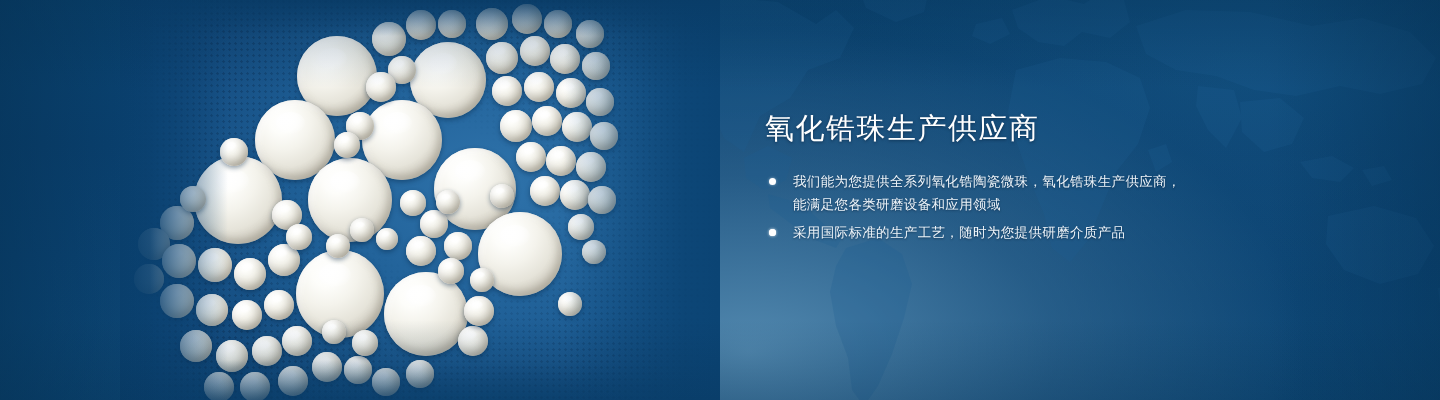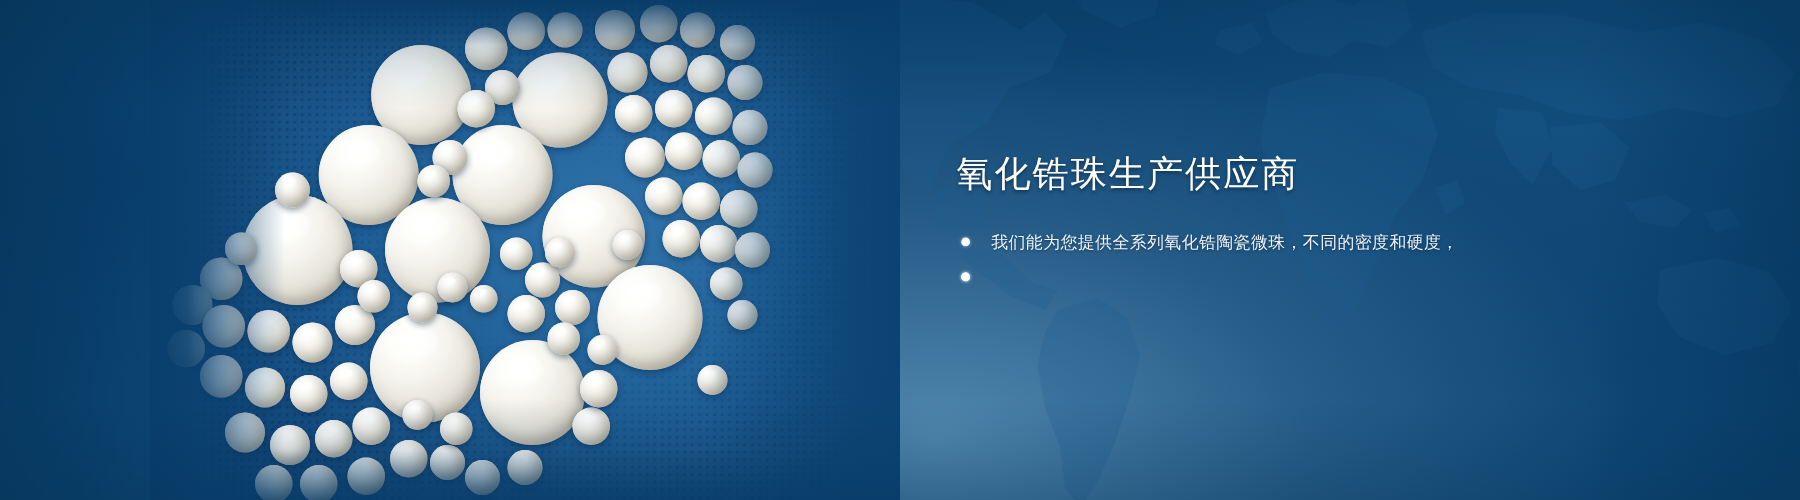--- a/index.html
+++ b/index.html
@@ -78,21 +78,21 @@
       0 2px 5px rgba(6,38,68,0.45);
   }
   .bead::after {
     content:""; position:absolute;
     left:26%; top:15%; width:36%; height:27%;
     border-radius:50%;
     background:radial-gradient(ellipse at 42% 40%, rgba(255,255,255,0.98) 0%, rgba(255,255,255,0.6) 45%, rgba(255,255,255,0) 78%);
   }
 
   
-  .text-col { position:absolute; left:765px; top:12px; width:470px; height:324px; }
+  .text-col { position:absolute; left:765px; top:0; width:470px; height:324px; }
 
   .headline {
     position:absolute; left:0; top:110px;
     font-size:29px; line-height:36px;
     letter-spacing:1.5px;
     color:#ffffff; font-weight:400; white-space:nowrap;
     text-shadow:0 1px 3px rgba(0,22,45,0.55);
   }
 
   .bullets { position:absolute; left:0; top:170px; width:440px; }
@@ -252,27 +252,29 @@
   <div class="bg-vignette"></div>
 
   <div class="text-col">
 
     <div class="headline">氧化锆珠生产供应商</div>
 
     <div class="bullets">
 
       <div class="bullet-row">
         <span class="dot"></span>
-        <span>我们能为您提供全系列氧化锆陶瓷微珠，不同的密度和硬度，</span>
+        <span>我们能为您提供全系列氧化锆陶瓷微珠，氧化锆珠生产供应商，</span>
+        <span class="line2">能满足您各类研磨设备和应用领域</span>
       </div>
 
       <div class="bullet-row">
         <span class="dot"></span>
       </div>
 
       <div class="bullet-row">
         <span class="dot"></span>
+        <span>采用国际标准的生产工艺，随时为您提供研磨介质产品</span>
       </div>
 
     </div>
   </div>
 
 </div>
 
 </body></html>

